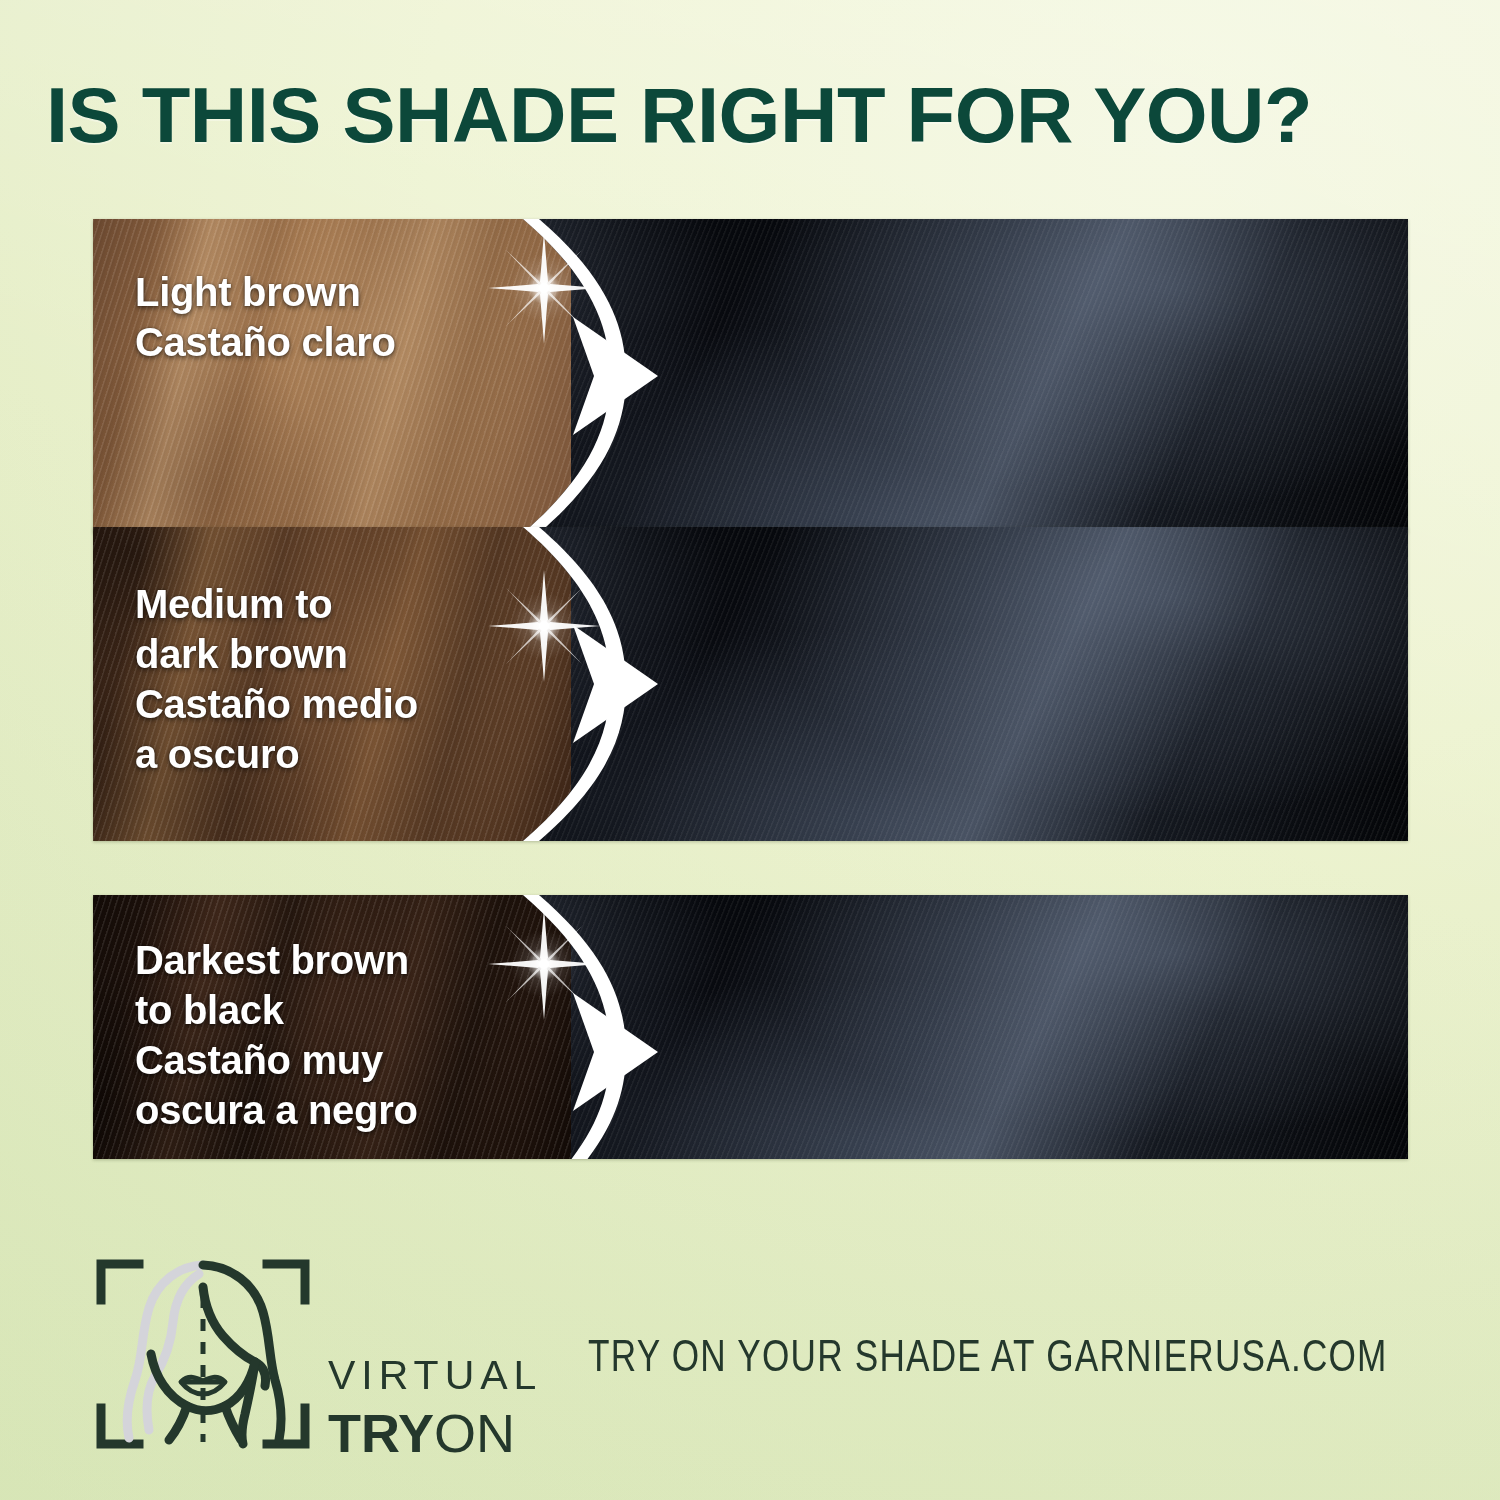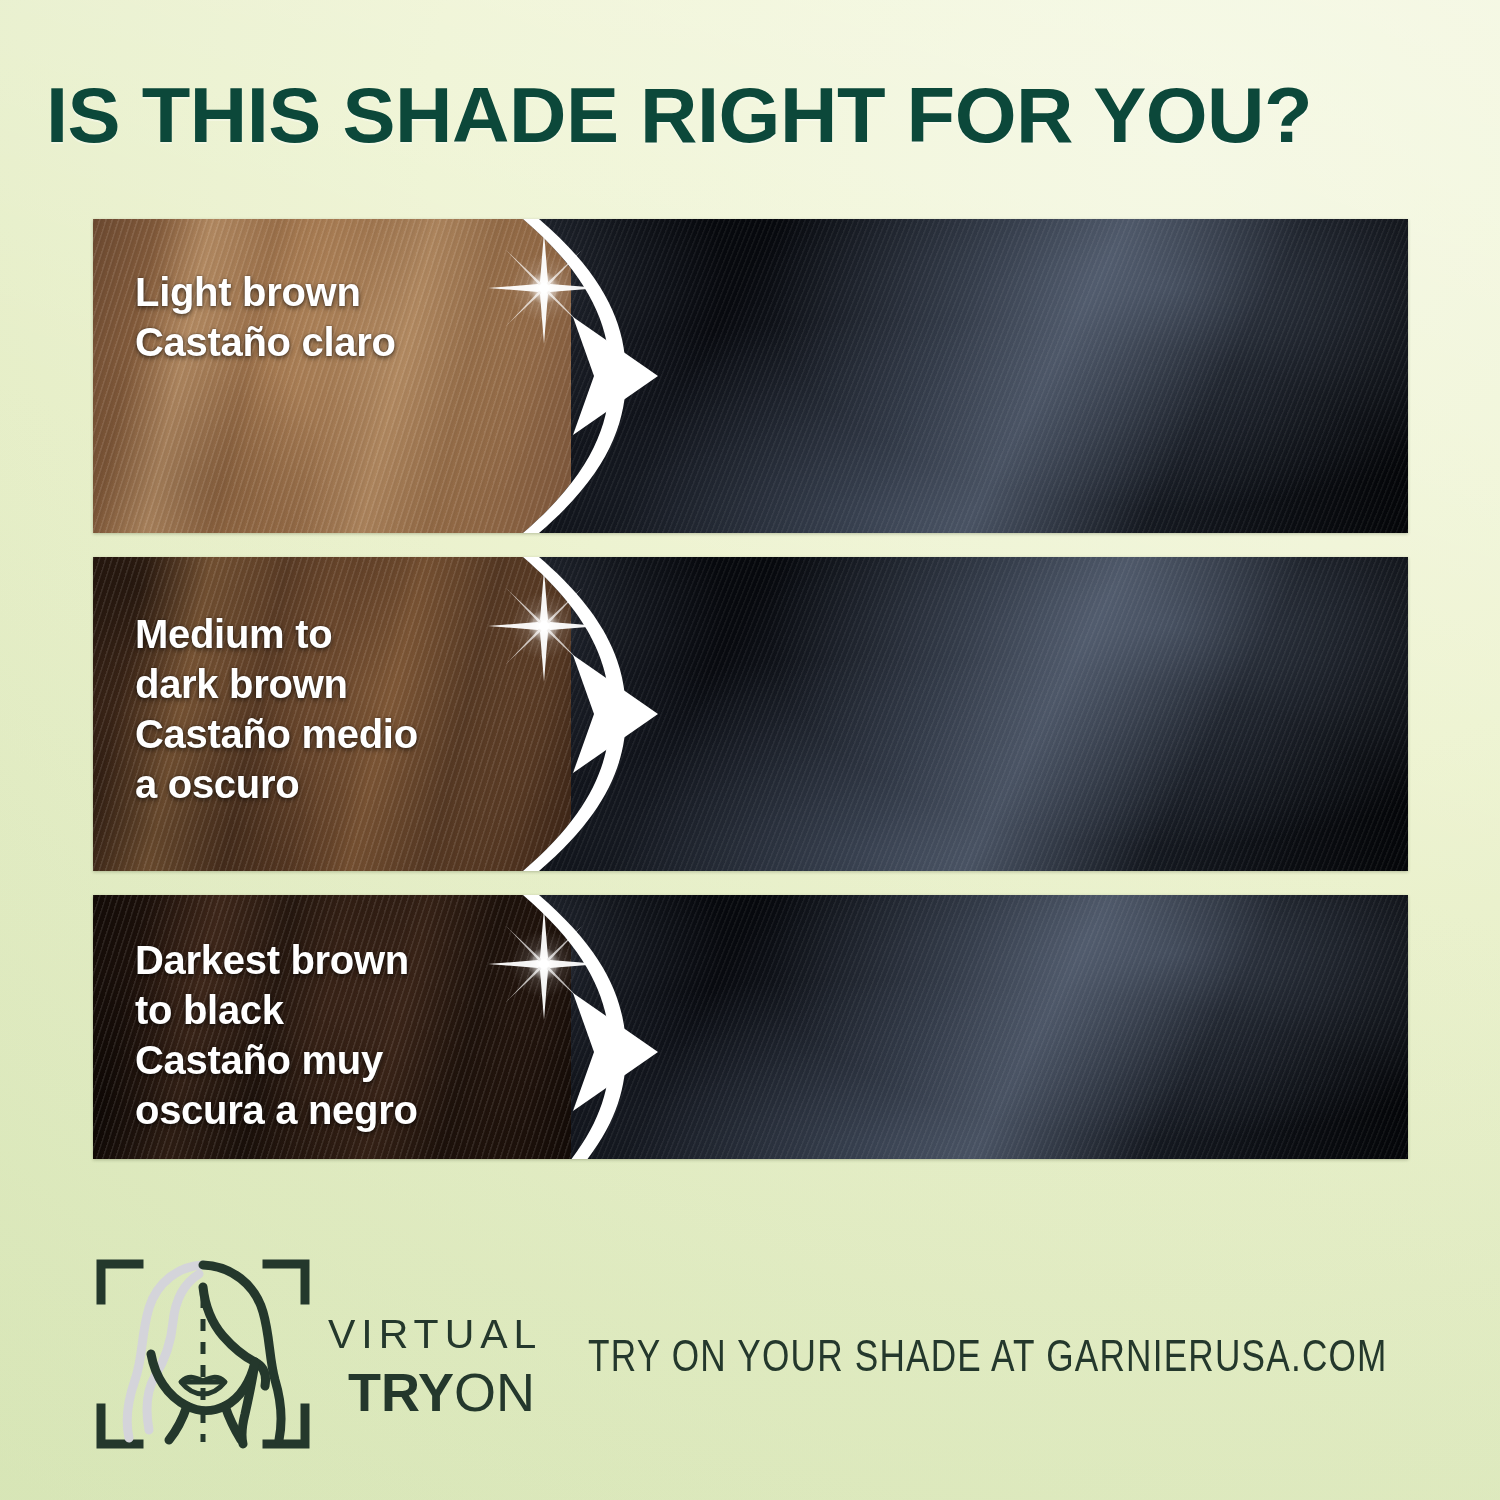--- a/index.html
+++ b/index.html
@@ -42,21 +42,21 @@
 
   
   .panel{
     position:absolute;
     left:93px;
     width:1315px;
     overflow:hidden;
     box-shadow:0 1px 3px rgba(60,70,40,0.30);
   }
   #panel-0{ top:219px; height:314px; }
-  #panel-1{ top:557px; height:314px; }
+  #panel-1{ top:527px; height:314px; }
   #panel-2{ top:895px; height:264px; }
 
   
   .dark-half{
     position:absolute; inset:0;
     background:
       linear-gradient(115deg, rgba(118,134,160,0.00) 0%, rgba(118,134,160,0.00) 8%, rgba(125,142,168,0.34) 15%, rgba(60,70,88,0.05) 26%, rgba(0,0,0,0) 38%),
       linear-gradient(118deg, rgba(0,0,0,0) 46%, rgba(110,126,152,0.30) 62%, rgba(140,156,182,0.42) 70%, rgba(40,48,62,0.10) 82%, rgba(0,0,0,0) 92%),
       radial-gradient(90% 140% at 30% 50%, #0a0c12 0%, #05070b 55%, #020305 100%),
       #04060a;
@@ -170,36 +170,36 @@
   #panel-2 .panel-text{ top:40px; }
 
   
   .vto-logo{
     position:absolute;
     left:95px; top:1254px;
     width:216px; height:200px;
   }
   .vto-wordmark{
     position:absolute;
-    left:328px; top:1311px;
+    left:328px; top:1352px;
     color:#24382C;
   }
   .vto-line1{
     font-size:41px;
     letter-spacing:6px;
     font-weight:normal;
     line-height:46px;
   }
   .vto-line2{
     font-size:54px;
     line-height:58px;
     margin-top:6px;
     letter-spacing:1px;
   }
-  .vto-line2 .bold{ font-weight:bold; letter-spacing:0px;margin-left:20px; }
+  .vto-line2 .bold{ font-weight:bold; letter-spacing:0px; }
   .vto-line2 .light{ font-weight:normal; letter-spacing:0px; }
 
   .tagline{
     position:absolute;
     left:588px; top:1330px;
     font-size:44px;
     line-height:52px;
     letter-spacing:1.5px;
     color:#24382C;
     font-weight:normal;

